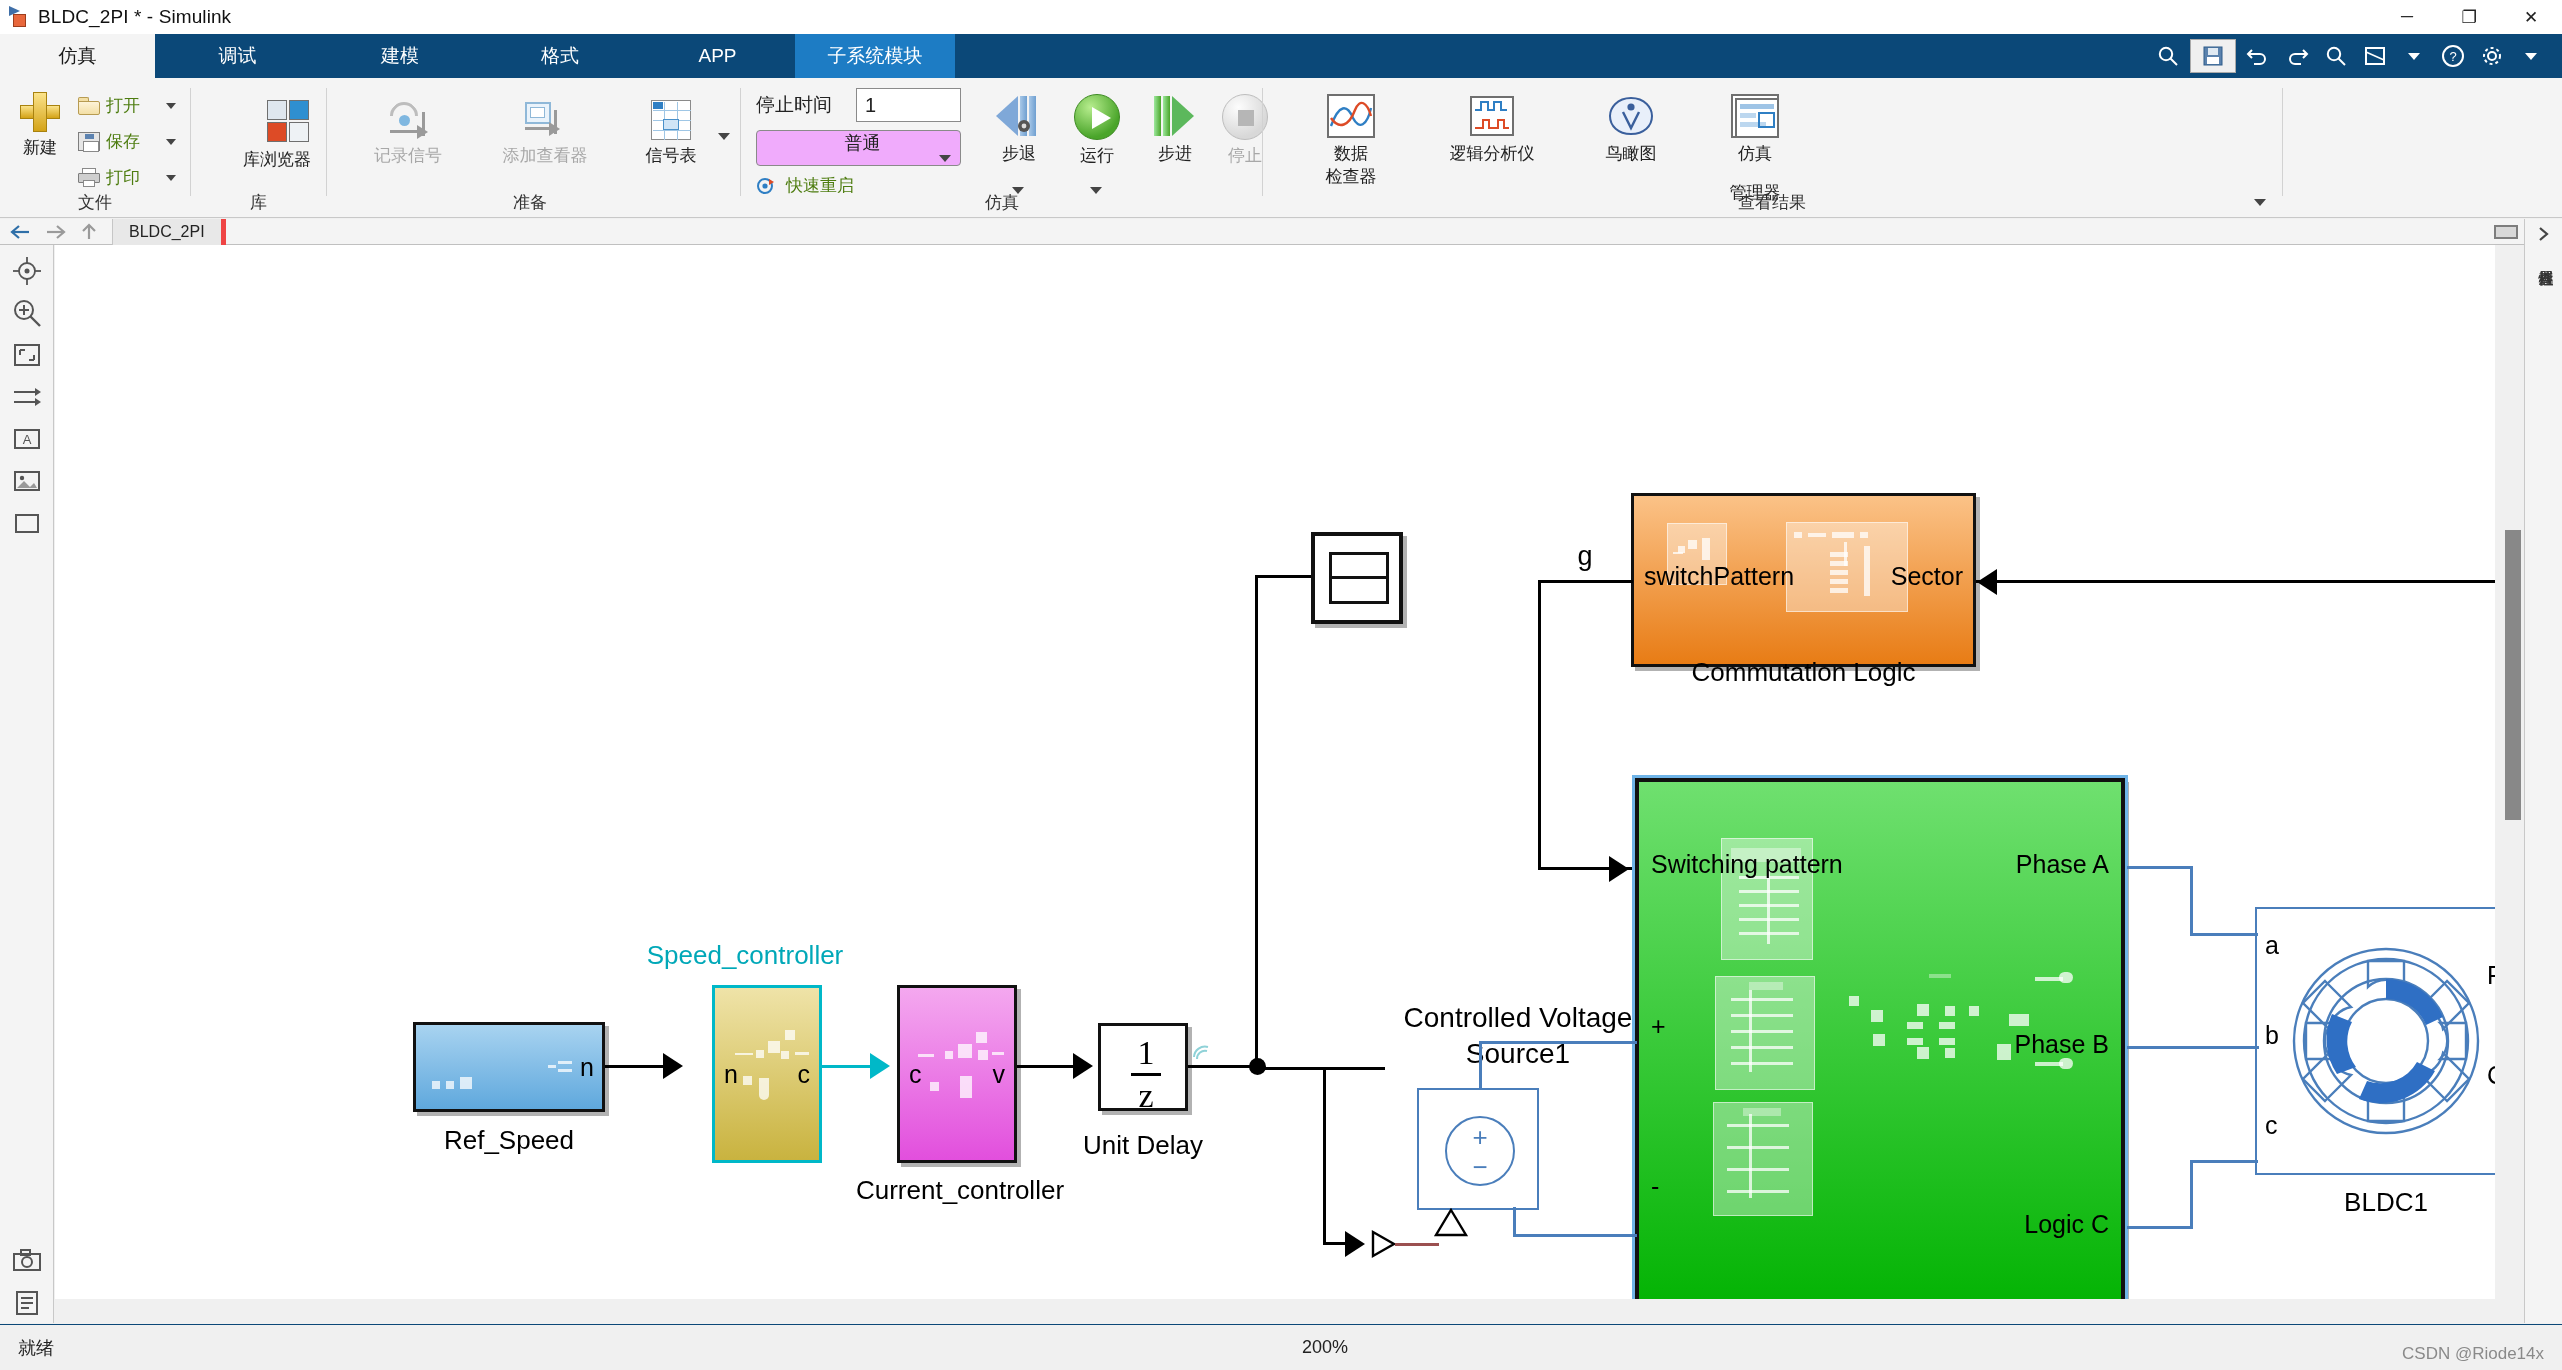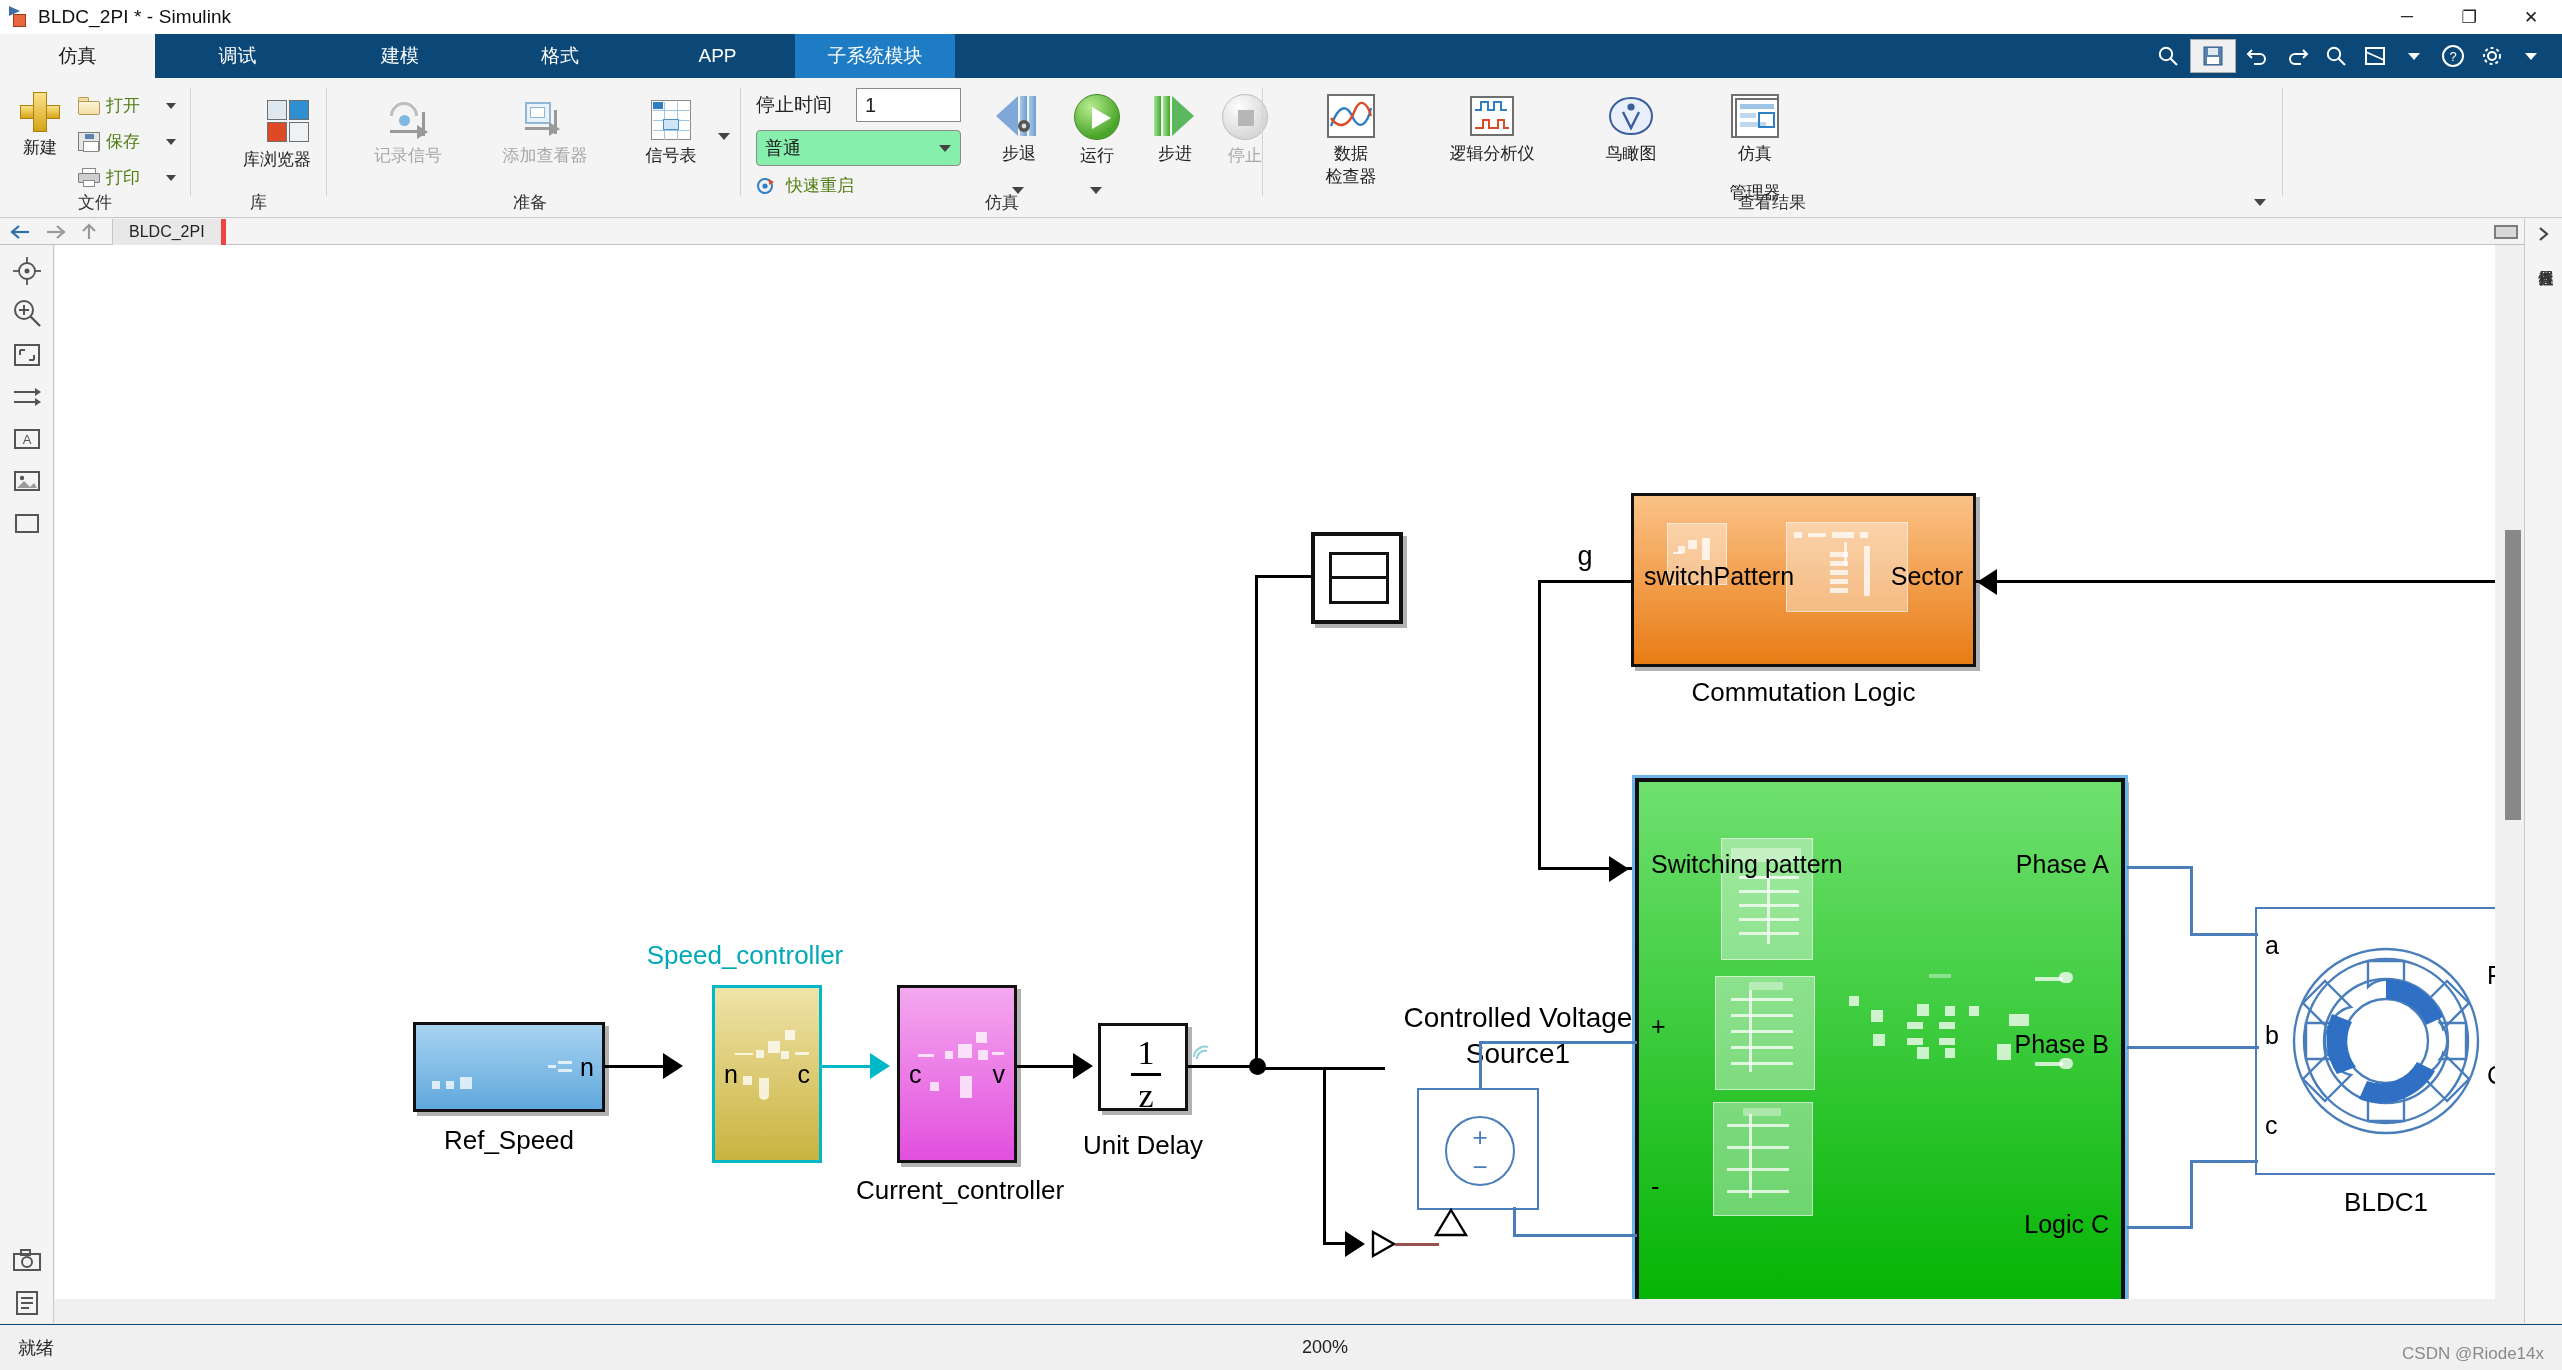--- a/index.html
+++ b/index.html
@@ -112,21 +112,21 @@
   .stop-ico{width:46px;height:46px;border-radius:50%;
     background:radial-gradient(circle at 35% 28%, #fdfdfd, #d8d8d8 70%);border:1px solid #bdbdbd;}
   .stop-ico .s{position:absolute;left:15px;top:15px;width:16px;height:16px;background:#b6b6b6;}
 
   .data-ico{width:48px;height:44px;background:#fff;border:2px solid #6f6f6f;}
   .logic-ico{width:48px;height:44px;}
   .bird-ico{width:48px;height:44px;}
   .simmgr-ico{width:48px;height:44px;background:#fff;border:2px solid #6f6f6f;}
 
   .stoptime-box{position:absolute;background:#fff;border:1px solid #8a8a8a;}
-  .combo{position:absolute;background:#86efac;border:1px solid #8a8a8a;border-radius:4px;display:flex;align-items:center;}
+  .combo{position:absolute;background:#f0abfc;border:1px solid #8a8a8a;border-radius:4px;display:flex;align-items:center;flex-direction:column;}
   .combo .cv{font-size:18px;color:#222;margin-left:8px;}
   .combo .cd{margin-left:auto;margin-right:9px;}
 
   
   .qa { position:absolute; top:36px; right:14px; height:40px; display:flex; align-items:center; gap:5px; }
   .qa .qbtn { width:34px;height:34px; display:flex;align-items:center;justify-content:center; color:#ffffff; font-size:19px;}
   .qa .qsearch { width:46px;height:34px;background:#f0f0f0;border:1px solid #aaa;display:flex;align-items:center;justify-content:center;}
 
   
   .canvasbar { position:absolute; top:219px; left:0; width:2562px; height:26px; background:#f4f4f4;
@@ -696,21 +696,21 @@
       <span class="minidot" style="left:210px;top:46px;width:3px;height:24px;"></span>
       <span class="minidot" style="left:196px;top:56px;width:18px;height:5px;"></span>
       <span class="minidot" style="left:196px;top:65px;width:18px;height:5px;"></span>
       <span class="minidot" style="left:196px;top:74px;width:18px;height:5px;"></span>
       <span class="minidot" style="left:196px;top:83px;width:18px;height:5px;"></span>
       <span class="minidot" style="left:196px;top:92px;width:18px;height:5px;"></span>
       <span class="minidot" style="left:230px;top:50px;width:6px;height:50px;"></span>
       <span class="port-label" style="left:10px; top:66px;">switchPattern</span>
       <span class="port-label" style="right:10px; top:66px;">Sector</span>
     </div>
-    <div class="blk-label" style="left:1576px; top:432px; width:345px;">Commutation Logic</div>
+    <div class="blk-label" style="left:1576px; top:412px; width:345px;">Commutation Logic</div>
 
     <div class="wire" style="left:1483px; top:335px; width:95px; height:3px;"></div>
     <div class="wire" style="left:1483px; top:335px; width:3px; height:290px;"></div>
     <div class="wire" style="left:1483px; top:622px; width:96px; height:3px;"></div>
     <div class="arrow-r" style="left:1554px; top:611px;"></div>
     <div class="blk-label" style="left:1510px; top:296px; width:40px; font-size:27px;">g</div>
 
     <div class="wire" style="left:1921px; top:335px; width:530px; height:3px;"></div>
     <div style="position:absolute;left:1922px;top:324px;width:0;height:0;border-right:20px solid #000;border-top:13px solid transparent;border-bottom:13px solid transparent;"></div>
 

